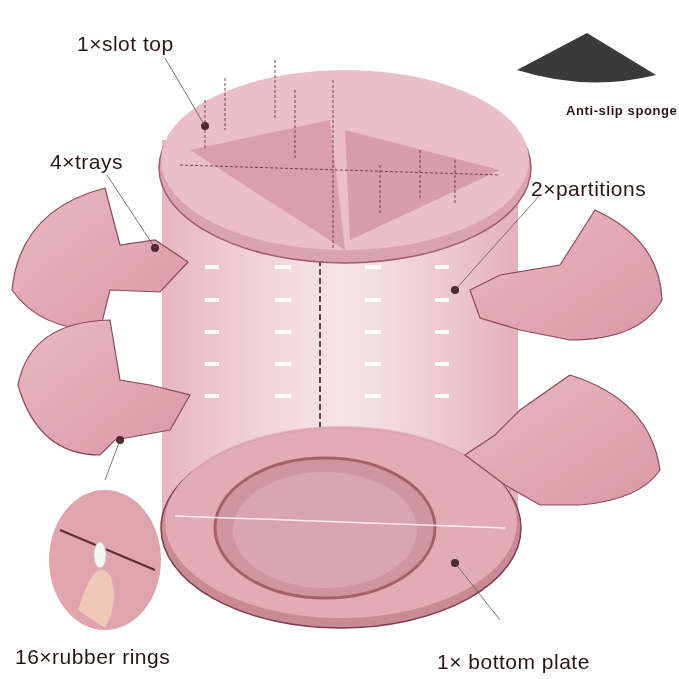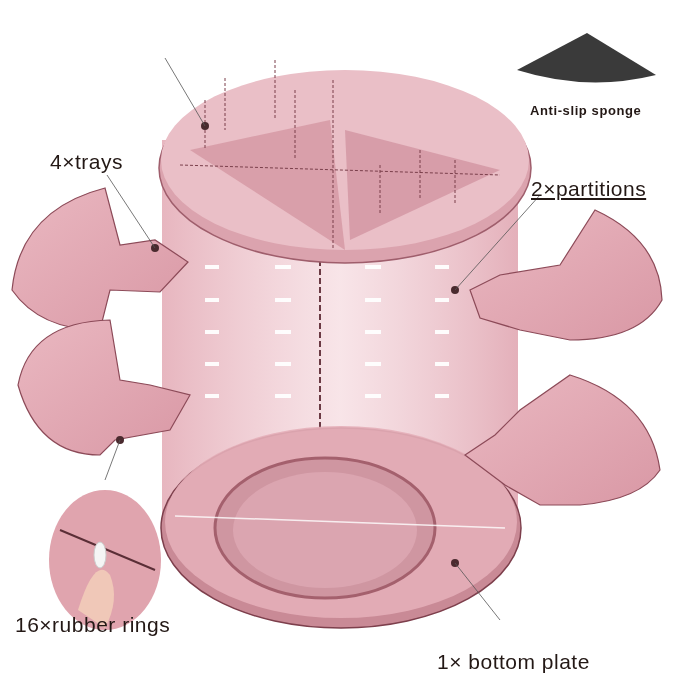--- a/index.html
+++ b/index.html
@@ -1,19 +1,19 @@
 <!DOCTYPE html>
 <html><head>
 <meta charset="utf-8">
 <style>
   html,body{margin:0;padding:0;background:#fff;}
   body{width:679px;height:679px;position:relative;overflow:hidden;font-family:"Liberation Sans","DejaVu Sans",sans-serif;}
   .stage{position:absolute;left:0;top:0;width:679px;height:679px;}
   .label{position:absolute;color:#231815;font-size:21px;letter-spacing:0.5px;white-space:nowrap;}
-  .label.small{font-size:13px;font-weight:bold;letter-spacing:0.6px;}
+  .label.small{font-size:13px;font-weight:bold;letter-spacing:0.6px;margin-left:36px;}
   svg{position:absolute;left:0;top:0;}
 </style>
 </head>
 <body>
 
 <div class="stage">
   <svg width="679" height="679" viewBox="0 0 679 679">
     <defs>
       <linearGradient id="cyl" x1="0" x2="1" y1="0" y2="0">
         <stop offset="0" stop-color="#e3a9b4" stop-opacity="0.85"></stop>
@@ -109,18 +109,19 @@
 
     <g stroke="#555" stroke-width="0.8" fill="none">
       <line x1="165" y1="58" x2="205" y2="126"></line>
       <line x1="107" y1="175" x2="155" y2="248"></line>
       <line x1="540" y1="195" x2="455" y2="290"></line>
       <line x1="105" y1="480" x2="120" y2="440"></line>
       <line x1="455" y1="563" x2="500" y2="620"></line>
     </g>
   </svg>
 
+  <div class="label" style="left:77px;top:32px;">1×slot top</div>
   <div class="label" style="left:30px;top:150px;margin-left:20px;">4×trays</div>
-  <div class="label" style="left:531px;top:177px;text-decoration:underline;">2×partitions</div>
+  <div class="label" style="left:531px;top:177px;">2×partitions</div>
   <div class="label small" style="left:530px;top:103px;">Anti-slip sponge</div>
-  <div class="label" style="left:15px;top:613px;">16×rubber rings</div>
+  <div class="label" style="left:15px;top:645px;">16×rubber rings</div>
   <div class="label" style="left:437px;top:613px;margin-top:37px;">1× bottom plate</div>
 </div>
 
 </body></html>

